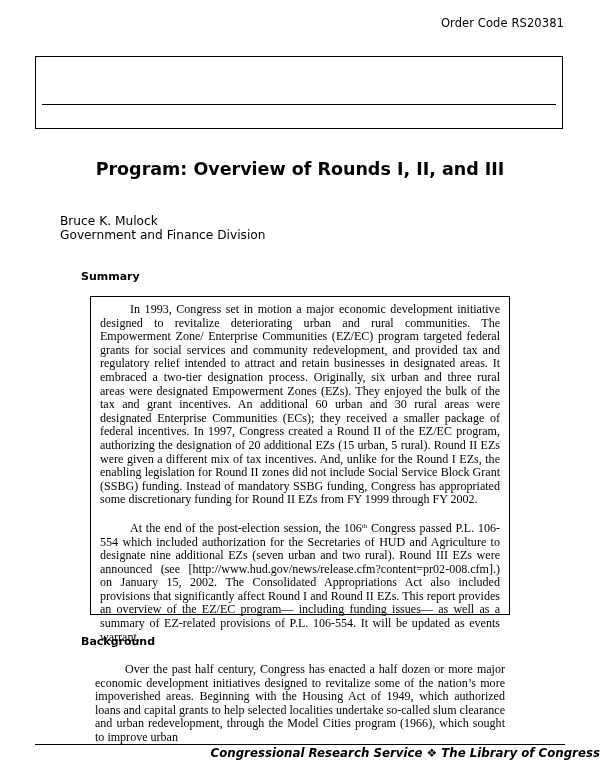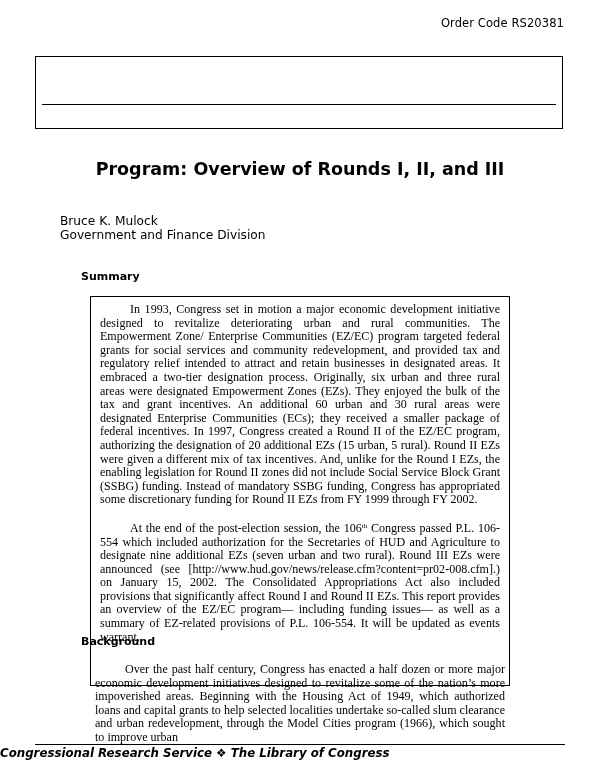--- a/index.html
+++ b/index.html
@@ -21,30 +21,30 @@
   .report-title { position: absolute; left: 60px; right: 60px; top: 158px; text-align: center;
     font-size: 17.5px; font-weight: bold; line-height: 22px; }
 
   .author { position: absolute; left: 60px; right: 60px; top: 214px; 
     font-size: 12.2px; line-height: 14px; }
 
   .heading { position: absolute; left: 81px; font-size: 11px; font-weight: bold; line-height: 16px; }
   .h-summary { top: 269px; }
   .h-background { top: 634px; }
 
-  .summary-box { position: absolute; left: 90px; top: 296px; width: 420px; height: 390px;
+  .summary-box { position: absolute; left: 90px; top: 296px; width: 420px; height: 319px;
     border: 1px solid #000; box-sizing: border-box; padding: 6px 9px 16px 9px; }
   .para { font-size: 12.05px; line-height: 13.6px; text-align: justify; margin: 0; text-indent: 30px; }
   .summary-box .para + .para { margin-top: 15px; }
   sup { font-size: 7px; line-height: 0; vertical-align: 4px; }
 
   .background-text { position: absolute; left: 95px; top: 663px; width: 410px; }
 
   .footer-rule { position: absolute; left: 35px; right: 35px; top: 744px; border-top: 1px solid #000; }
-  .footer { position: absolute; left: 0; right: 0; top: 746px; text-align: left;
+  .footer { position: absolute; left: 0; right: 0; top: 746px; text-align: right;
     font-size: 11.8px; font-weight: bold; font-style: italic; line-height: 14px; }
 </style>
 </head>
 <body>
 
 <div class="order-code sans">
   <div>Order Code RS20381</div>
 </div>
 
 <div class="banner sans">

